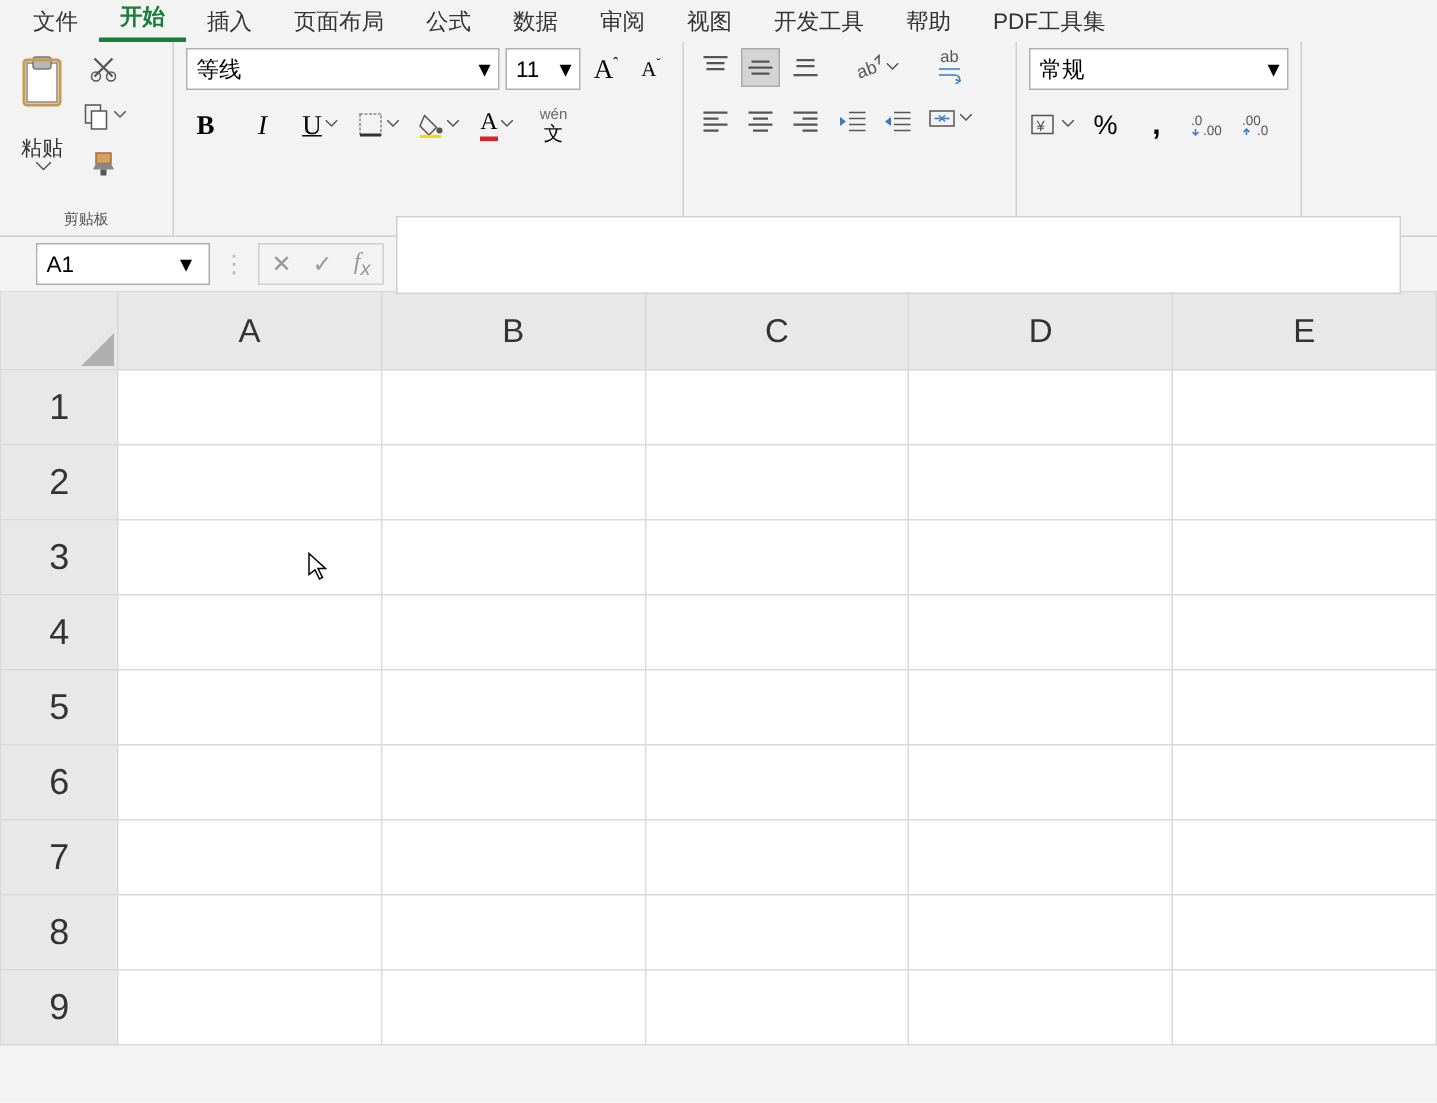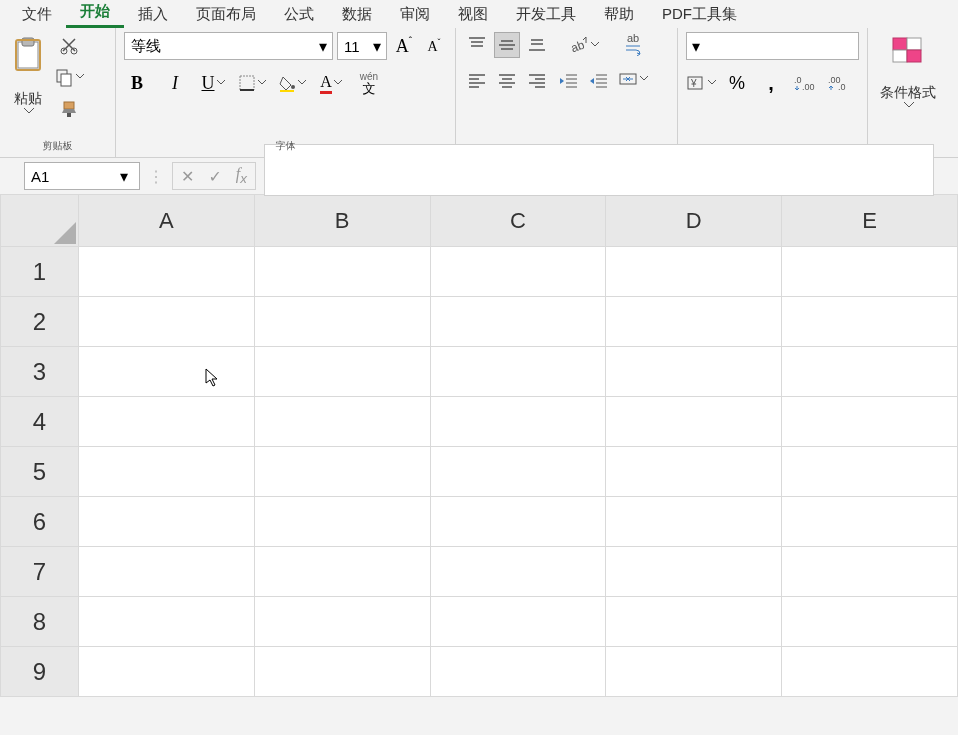--- a/index.html
+++ b/index.html
@@ -164,21 +164,20 @@
           <svg width="8" height="6" class="caret">
               <path d="M0 0 L4 4 L8 0" fill="none" stroke="#555"></path>
             </svg>
         </div>
         <div class="btn" style="flex-direction:column;line-height:1">
           <span style="font-size:10px;color:#666">wén</span>
           <span style="font-size:13px">文</span>
         </div>
       </div>
     </div>
-    <div class="group-label">字体</div>
   </div>
 
   <div class="group" style="width:222px">
     <div class="group-body">
       <div class="col" style="gap:10px">
         <div class="row">
           <div class="btn">
               <svg width="20" height="18">
                 <path d="M2 2 H18 M4 6 H16 M4 10 H16" stroke="#555" stroke-width="1.5"></path>
               </svg>
@@ -253,20 +252,21 @@
               <path d="M0 0 L4 4 L8 0" fill="none" stroke="#555"></path>
             </svg>
         </div>
       </div>
     </div>
   </div>
 
   <div class="group" style="width:190px">
     <div class="group-body" style="flex-direction:column;gap:10px;width:100%">
       <div class="combo" style="width:100%">
+        <span class="val">常规</span>
         <span class="down">▾</span>
       </div>
       <div class="row" style="gap:8px">
         <div class="btn">
           <svg width="20" height="18">
               <rect x="2" y="3" width="14" height="12" fill="none" stroke="#555"></rect>
               <text x="5" y="13" font-size="10" fill="#555">¥</text>
             </svg>
           <svg width="8" height="6" class="caret">
               <path d="M0 0 L4 4 L8 0" fill="none" stroke="#555"></path>
@@ -289,34 +289,20 @@
           <svg width="22" height="18">
               <text x="0" y="9" font-size="9" fill="#555">.00</text>
               <text x="10" y="16" font-size="9" fill="#555">.0</text>
               <path d="M3 16 L3 12 M1 14 L3 12 L5 14" stroke="#3a7abf" fill="none"></path>
             </svg>
         </div>
       </div>
     </div>
   </div>
 
-  <div class="group" style="border-right:none">
-    <div class="big-btn">
-      <svg width="34" height="30">
-        <rect x="2" y="2" width="14" height="12" fill="#e48" stroke="#b36"></rect>
-        <rect x="16" y="2" width="14" height="12" fill="#fff" stroke="#999"></rect>
-        <rect x="2" y="14" width="14" height="12" fill="#fff" stroke="#999"></rect>
-        <rect x="16" y="14" width="14" height="12" fill="#e48" stroke="#b36"></rect>
-      </svg>
-      <div class="label">条件格式</div>
-      <svg width="10" height="6" class="caret">
-          <path d="M0 0 L5 5 L10 0" fill="none" stroke="#555"></path>
-        </svg>
-    </div>
-  </div>
 
 </div>
 
 <div class="formula-row">
   <div class="namebox">
     <input value="A1" style="">
     <span class="down">▾</span>
   </div>
   <span style="color:#bbb">⋮</span>
   <div class="fn-btns">

